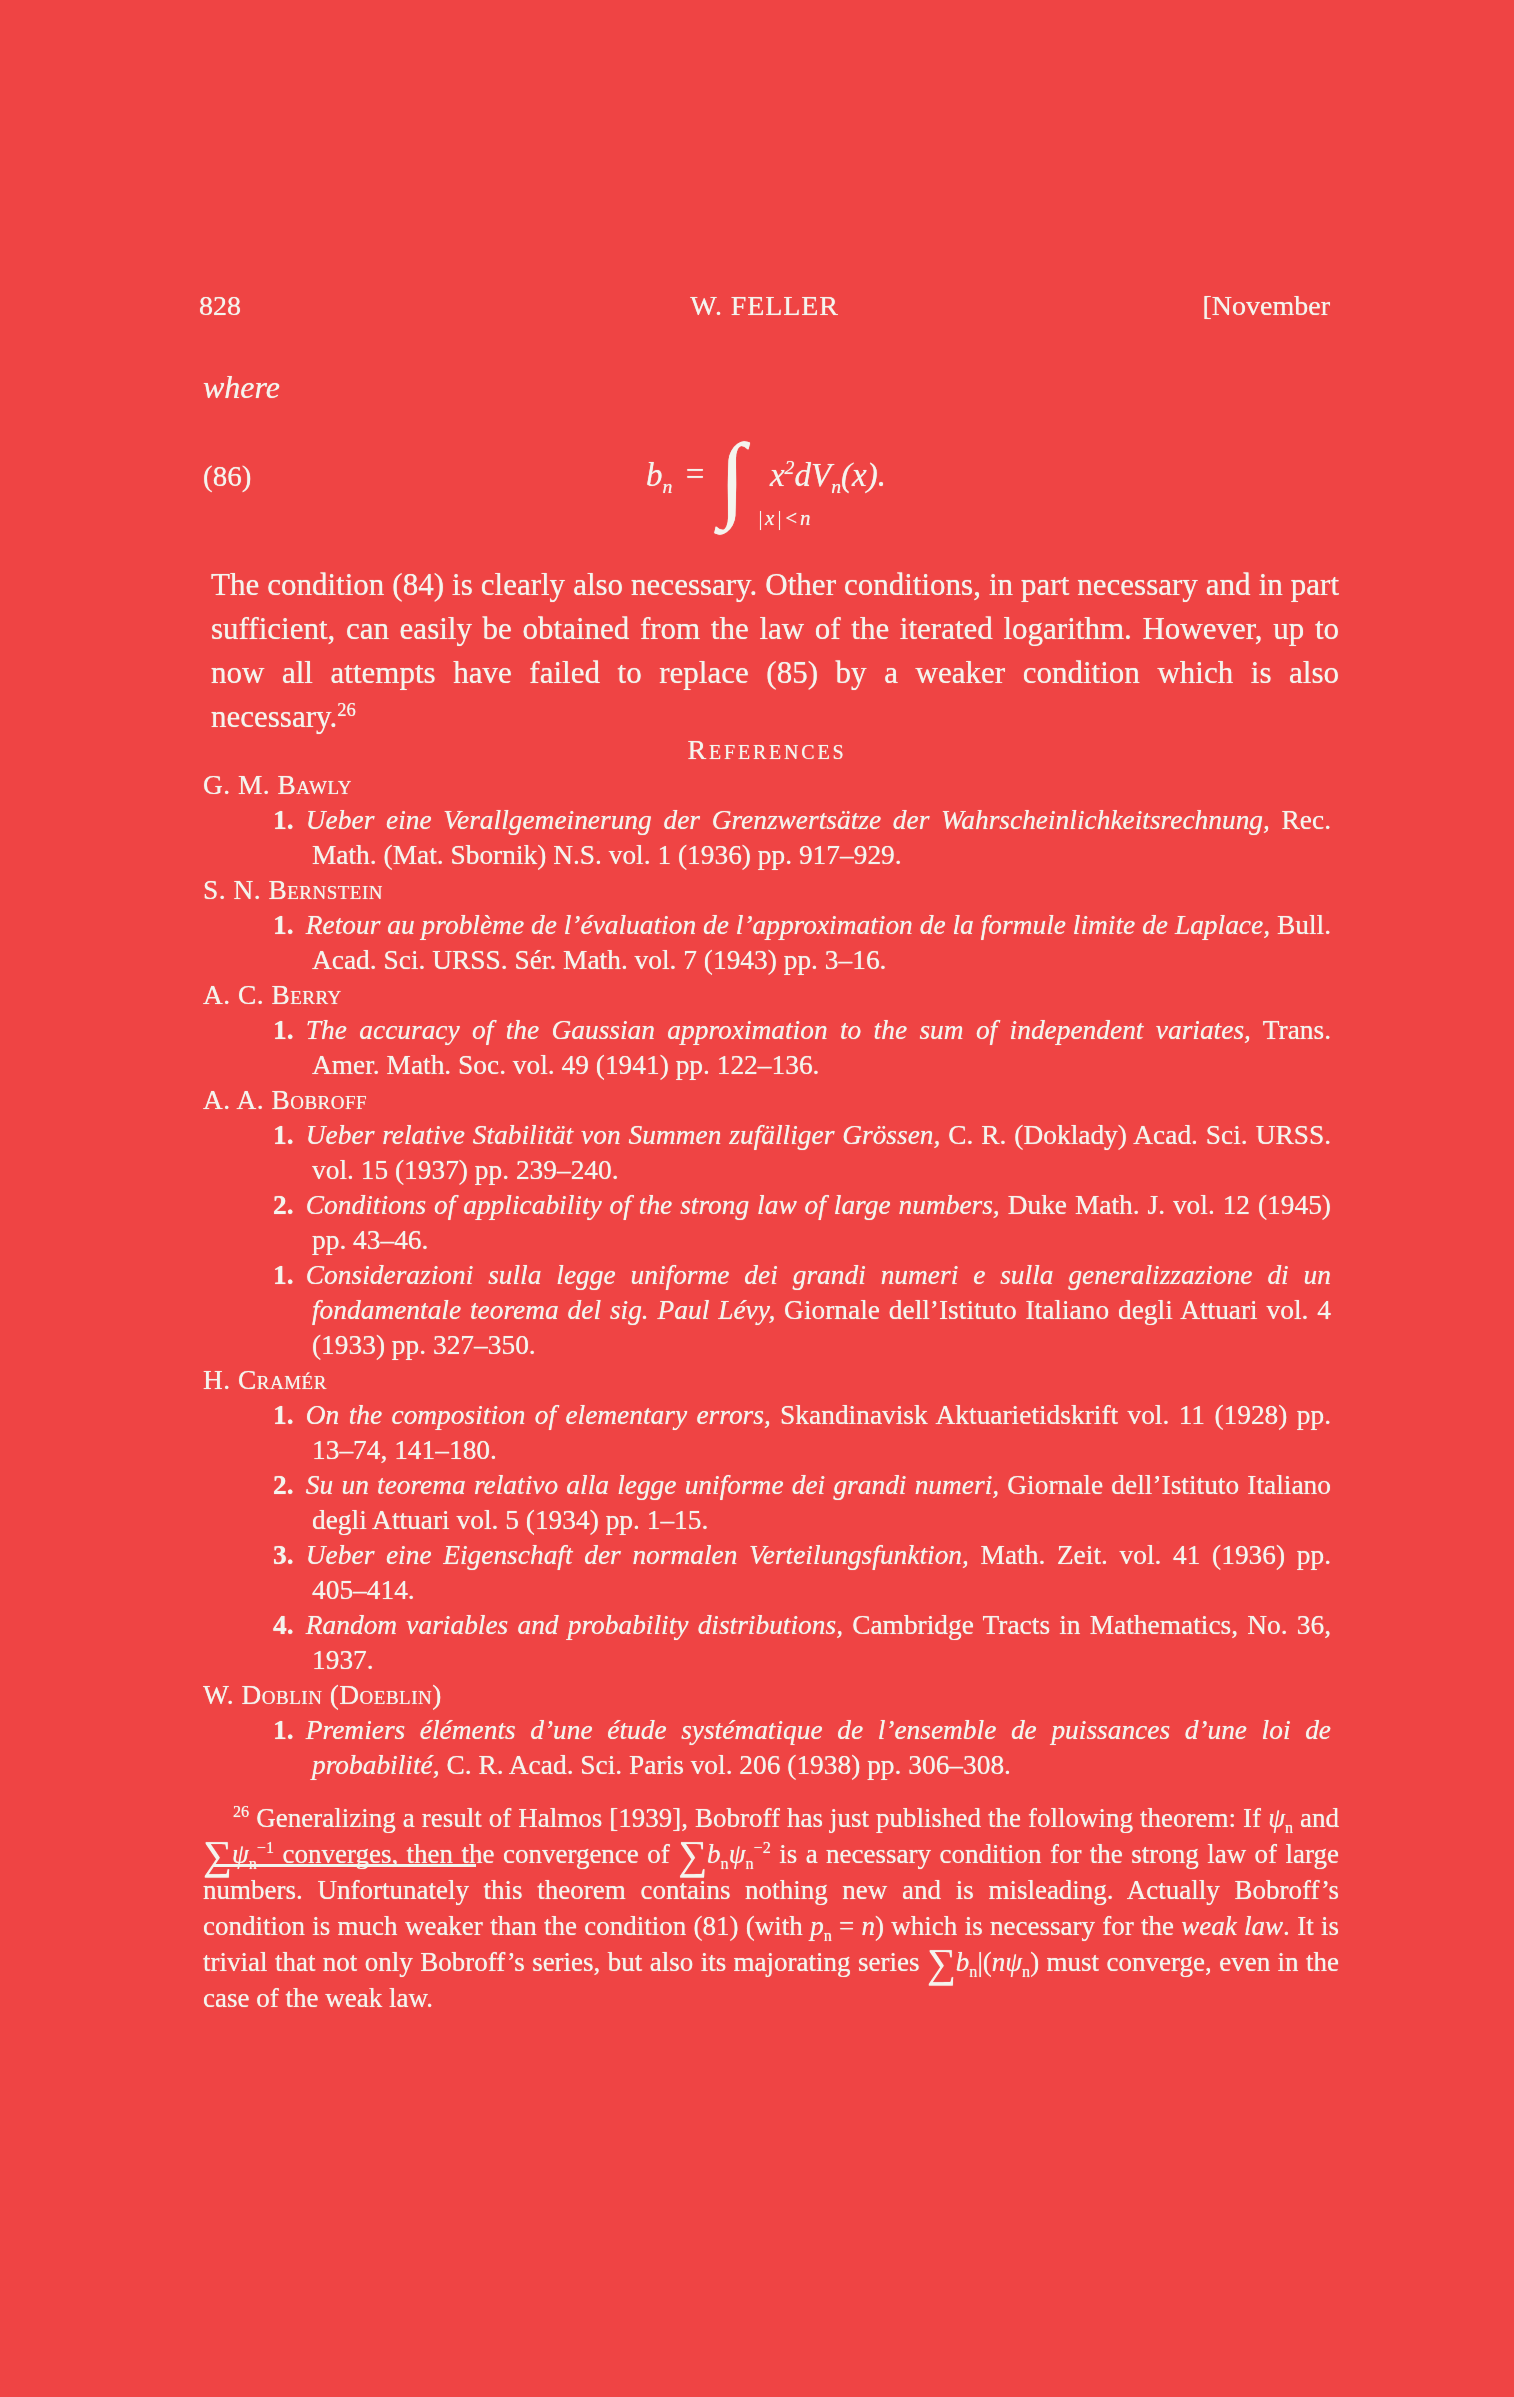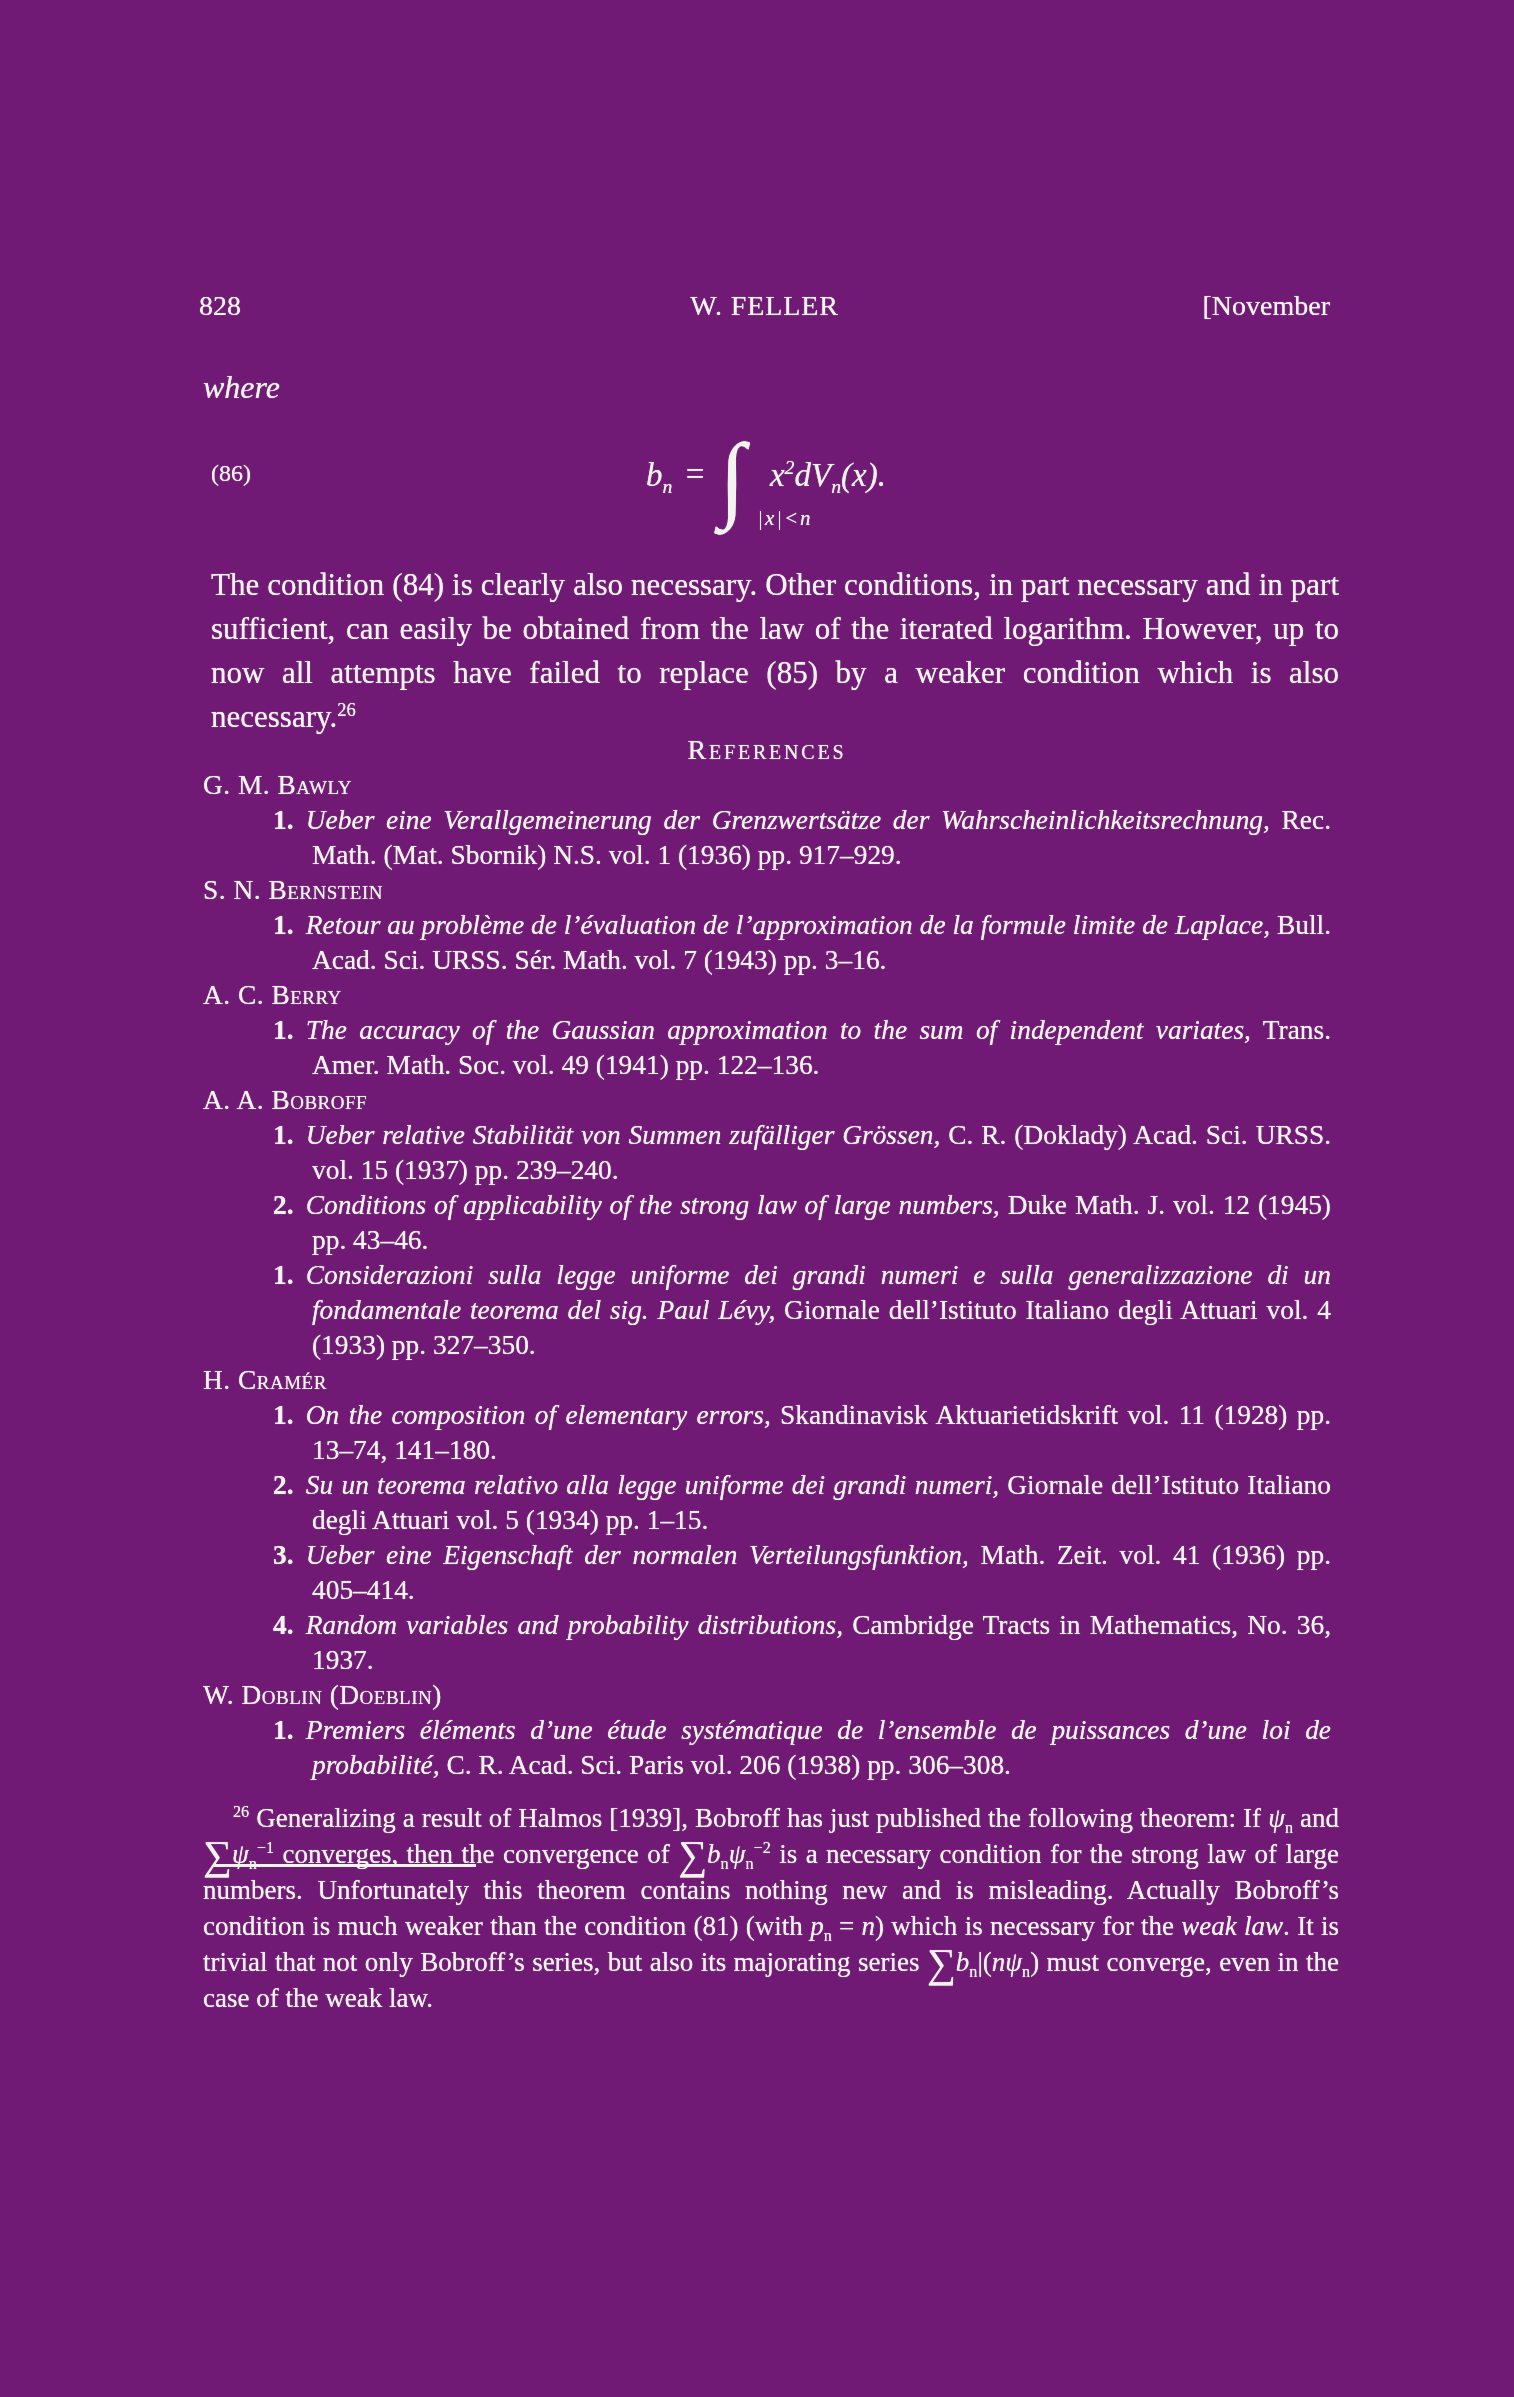--- a/index.html
+++ b/index.html
@@ -4,38 +4,38 @@
 <style>
   html,body{margin:0;padding:0;}
   body{
     width:1514px;height:2397px;
     background:#000;
     font-family:"Liberation Serif","DejaVu Serif",serif;
     color:#f4f4ee;
     text-shadow:0 0 0.9px rgba(244,244,238,.85);
     overflow:hidden;
   }
-  .page{position:relative;width:1514px;height:2397px;background:#701a75;}
+  .page{position:relative;width:1514px;height:2397px;background:#ef4444;}
 
   
   .running-head{
     position:absolute;left:199px;top:290px;width:1131px;
     display:grid;grid-template-columns:1fr auto 1fr;align-items:baseline;
     font-size:28px;
   }
   .running-head .pg{text-align:left;}
   .running-head .ttl{text-align:center;letter-spacing:0.9px;}
   .running-head .iss{text-align:right;}
 
   
   .where{position:absolute;left:203px;top:369px;font-size:32px;font-style:italic;}
 
   
   .equation-row{position:absolute;left:203px;top:422px;width:1126px;height:112px;}
-  .eq-no{position:absolute;left:8px;top:38px;font-size:24px;}
+  .eq-no{position:absolute;left:0;top:38px;font-size:29px;}
   .formula{
     position:absolute;left:50%;top:50%;transform:translate(-50%,-50%);
     font-size:33px;font-style:italic;white-space:nowrap;
   }
   .formula .rel{font-style:normal;padding:0 13.2px;}
   .int-wrap{display:inline-block;position:relative;vertical-align:middle;margin:0 24.6px 0 1.9px;}
   .int-glyph{font-size:95px;line-height:.92;font-style:normal;display:inline-block;}
   .int-limits{
     position:absolute;left:38px;bottom:-9.5px;
     font-size:21px;font-style:italic;white-space:nowrap;letter-spacing:1.9px;

